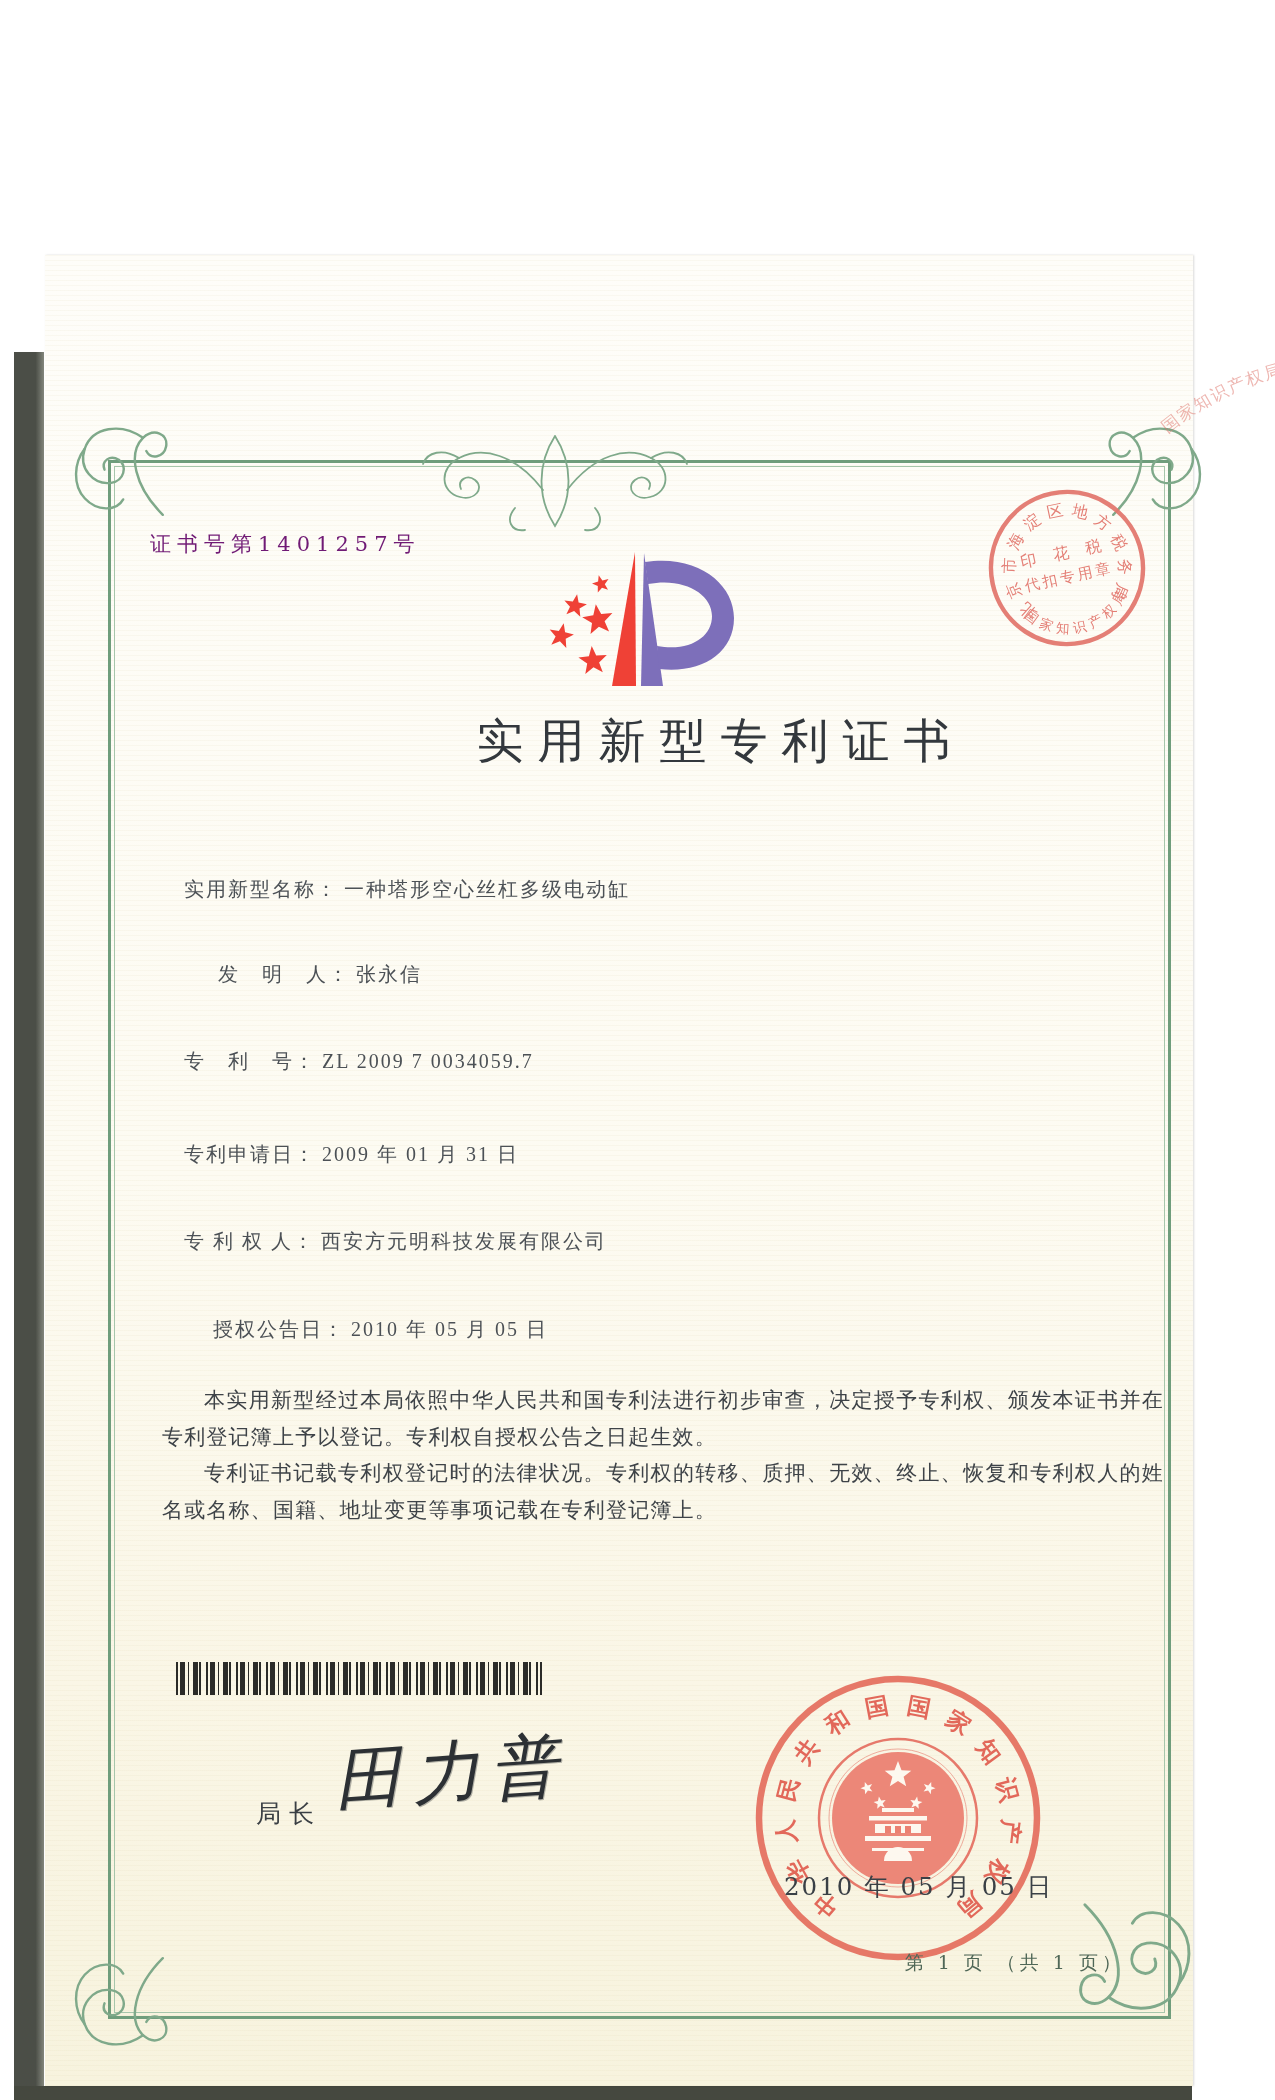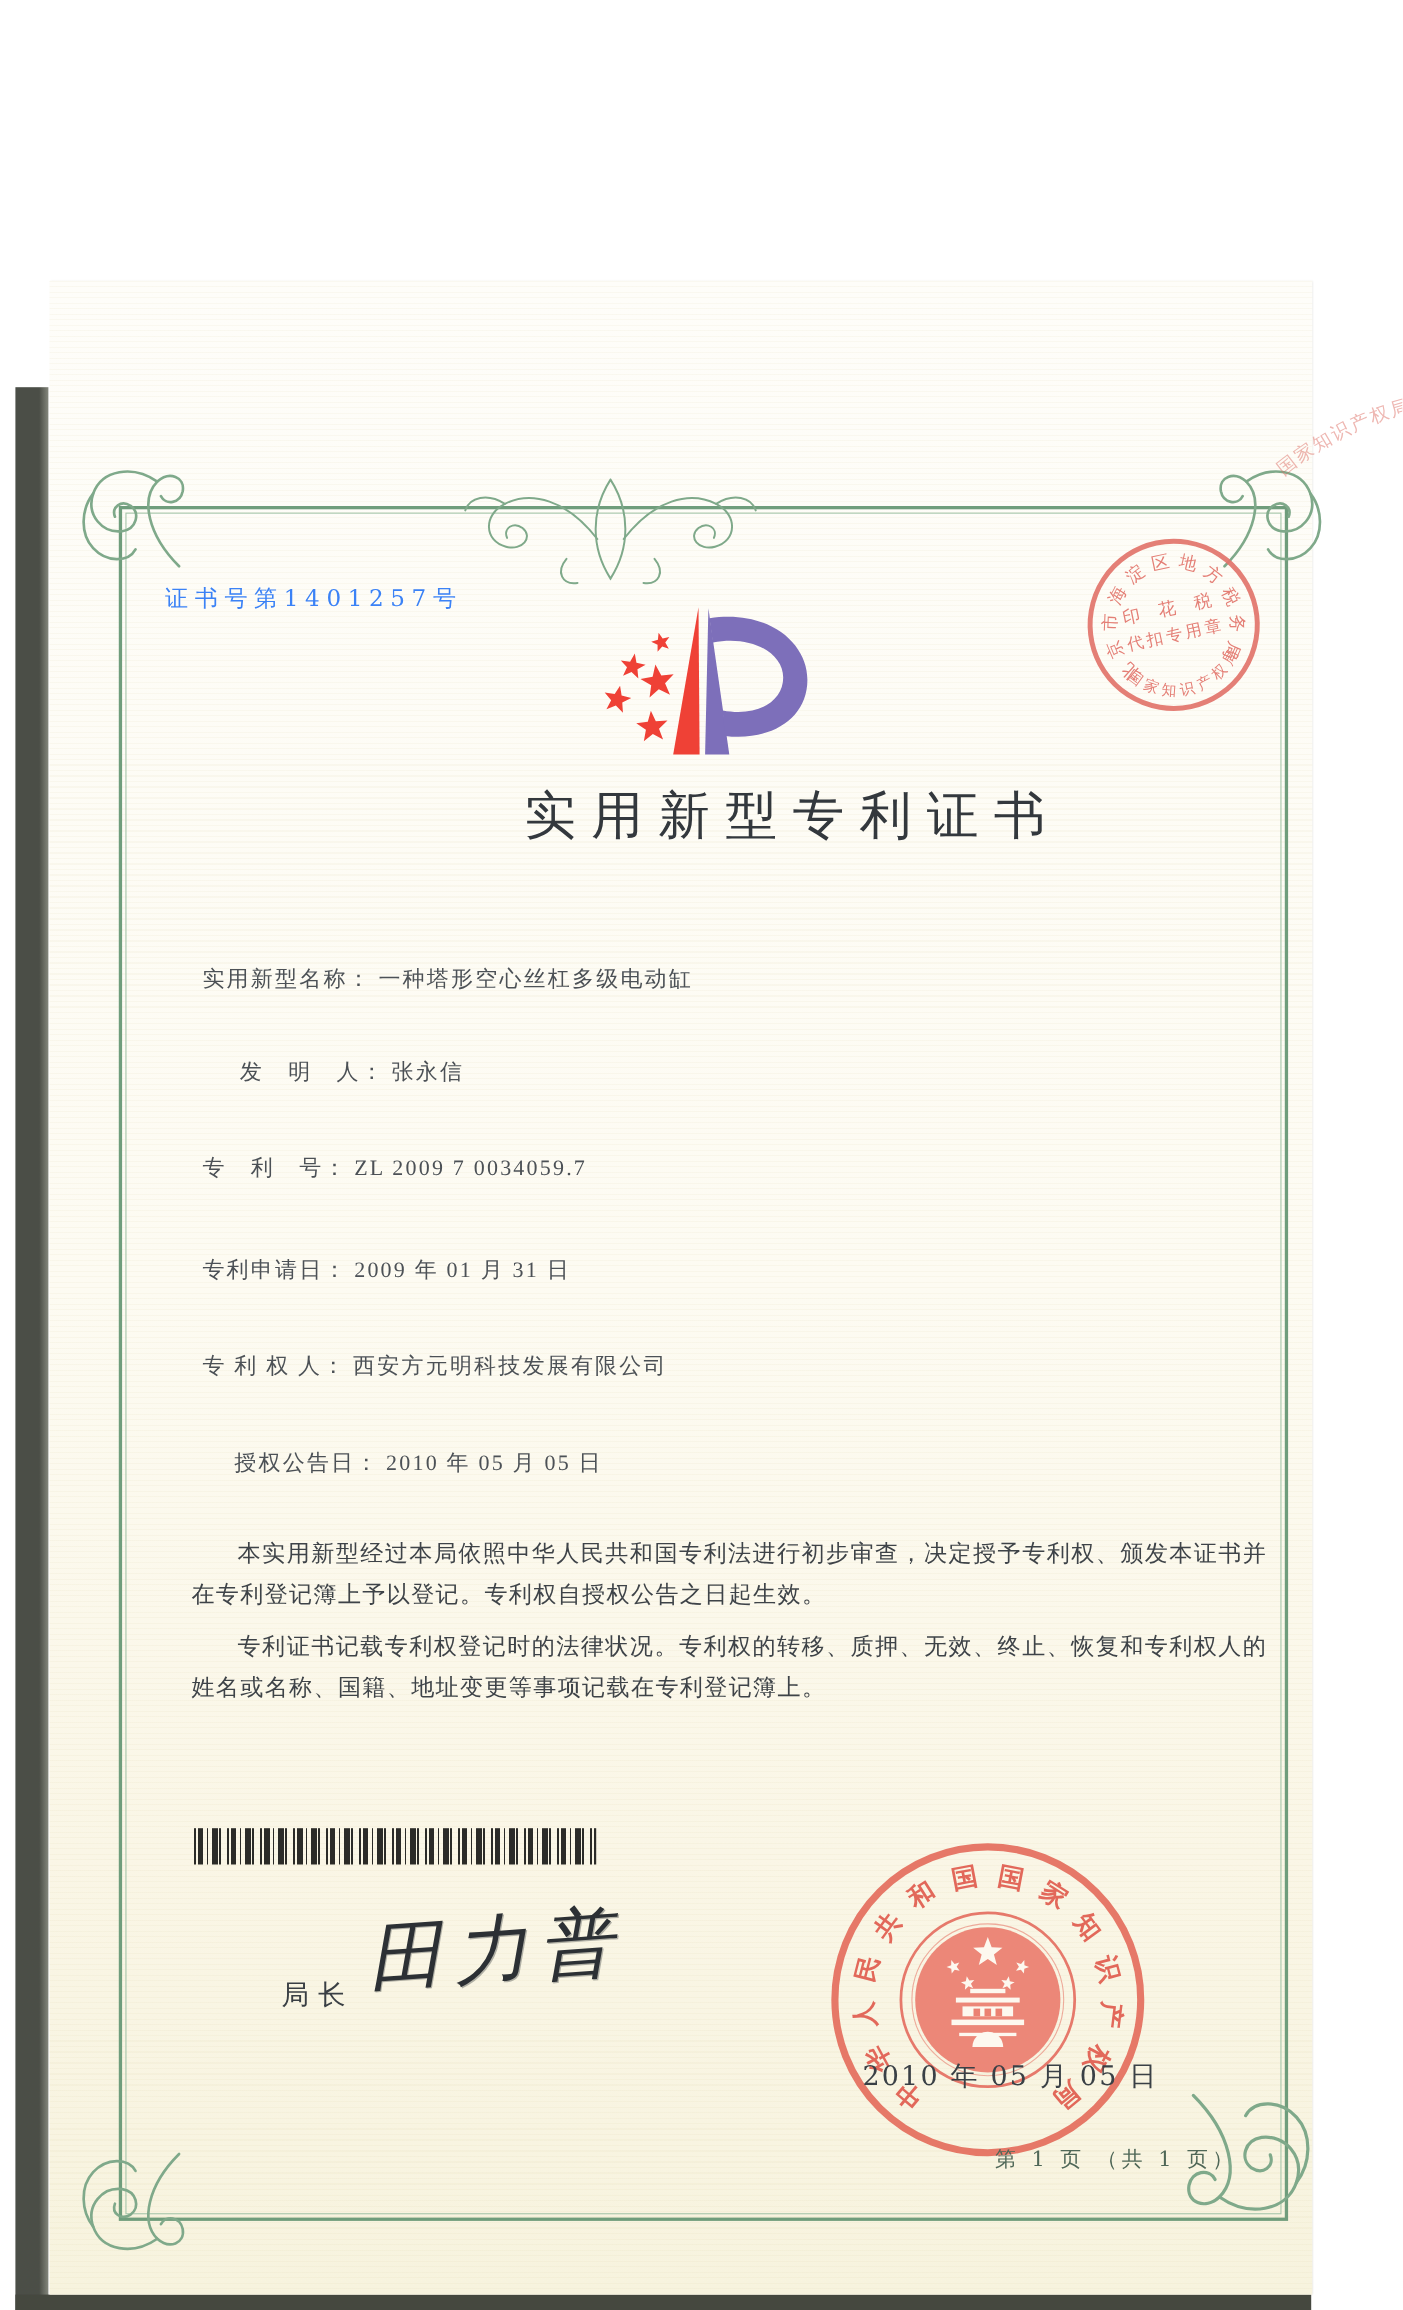--- a/index.html
+++ b/index.html
@@ -18,33 +18,33 @@
       repeating-linear-gradient(0deg, rgba(214,203,158,.10) 0 1px, transparent 1px 5px),
       linear-gradient(180deg,#fefdf9 0%,#fdfbf2 50%,#faf6e6 78%,#f7f3de 100%);
     box-shadow:1px 0 2px rgba(0,0,0,.15);}
 
   
   .frame{left:108px;top:460px;width:1057px;height:1553px;
     border:3px solid #6f9d7c;}
   .frame-inner{position:absolute;left:3px;top:3px;right:3px;bottom:3px;
     border:1px solid #a6c6ab;}
 
-  .cert-no{left:150px;top:530px;font-size:21px;letter-spacing:6px;color:#3b82f6;}
+  .cert-no{left:150px;top:530px;font-size:21px;letter-spacing:6px;color:#701a75;}
 
   .title{left:108px;top:710px;width:1225px;text-align:center;
     font-size:47px;letter-spacing:14px;color:#33383d;font-weight:500;}
 
   .field{left:184px;font-size:20px;color:#4c5156;letter-spacing:2px;white-space:nowrap;font-family:Liberation Serif, serif;}
   .field .val{margin-left:6px;}
   .f0{top:876px;} .f1{top:961px;margin-left:34px;} .f2{top:1048px;}
   .f3{top:1141px;} .f4{top:1228px;} .f5{top:1316px;margin-left:29px;}
 
   .body-text{left:162px;top:1382px;width:1002px;font-size:21px;line-height:36.5px;
     color:#3e4348;letter-spacing:1.2px;text-align:justify;}
-  .body-text p{margin:12px;text-indent:2em;}
+  .body-text p{margin:0;text-indent:2em;}
 
   .barcode{left:176px;top:1662px;width:366px;height:33px;
     background:repeating-linear-gradient(90deg,
       #2b2b28 0 2px,transparent 2px 4px,#2b2b28 4px 9px,transparent 9px 12px,
       #2b2b28 12px 13px,transparent 13px 17px,#2b2b28 17px 22px,transparent 22px 23px,
       #2b2b28 23px 25px,transparent 25px 30px);}
 
   .director-label{left:256px;top:1797px;font-size:25px;letter-spacing:8px;color:#3a3f44;}
   .signature{left:334px;top:1736px;font-size:68px;font-style:italic;color:#2c3034;
     letter-spacing:10px;transform:rotate(-4deg);transform-origin:left center;

